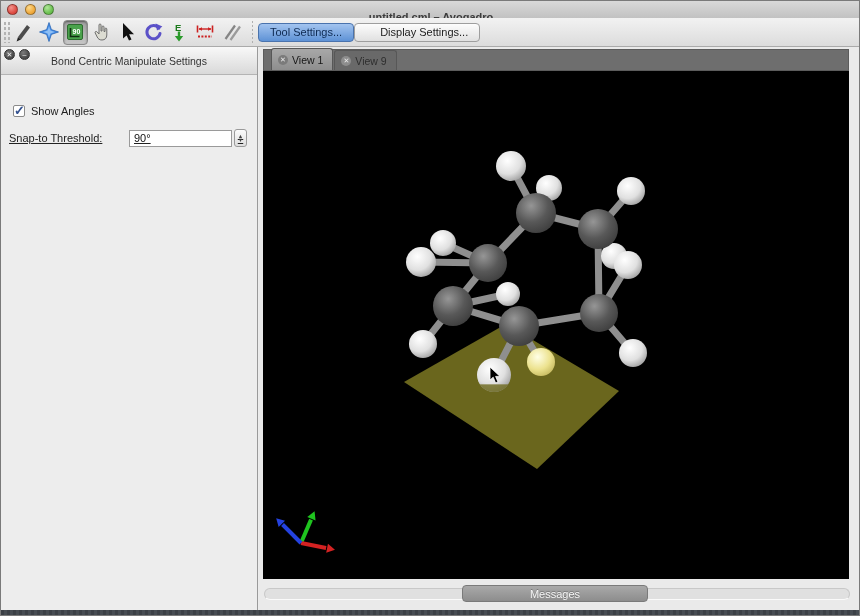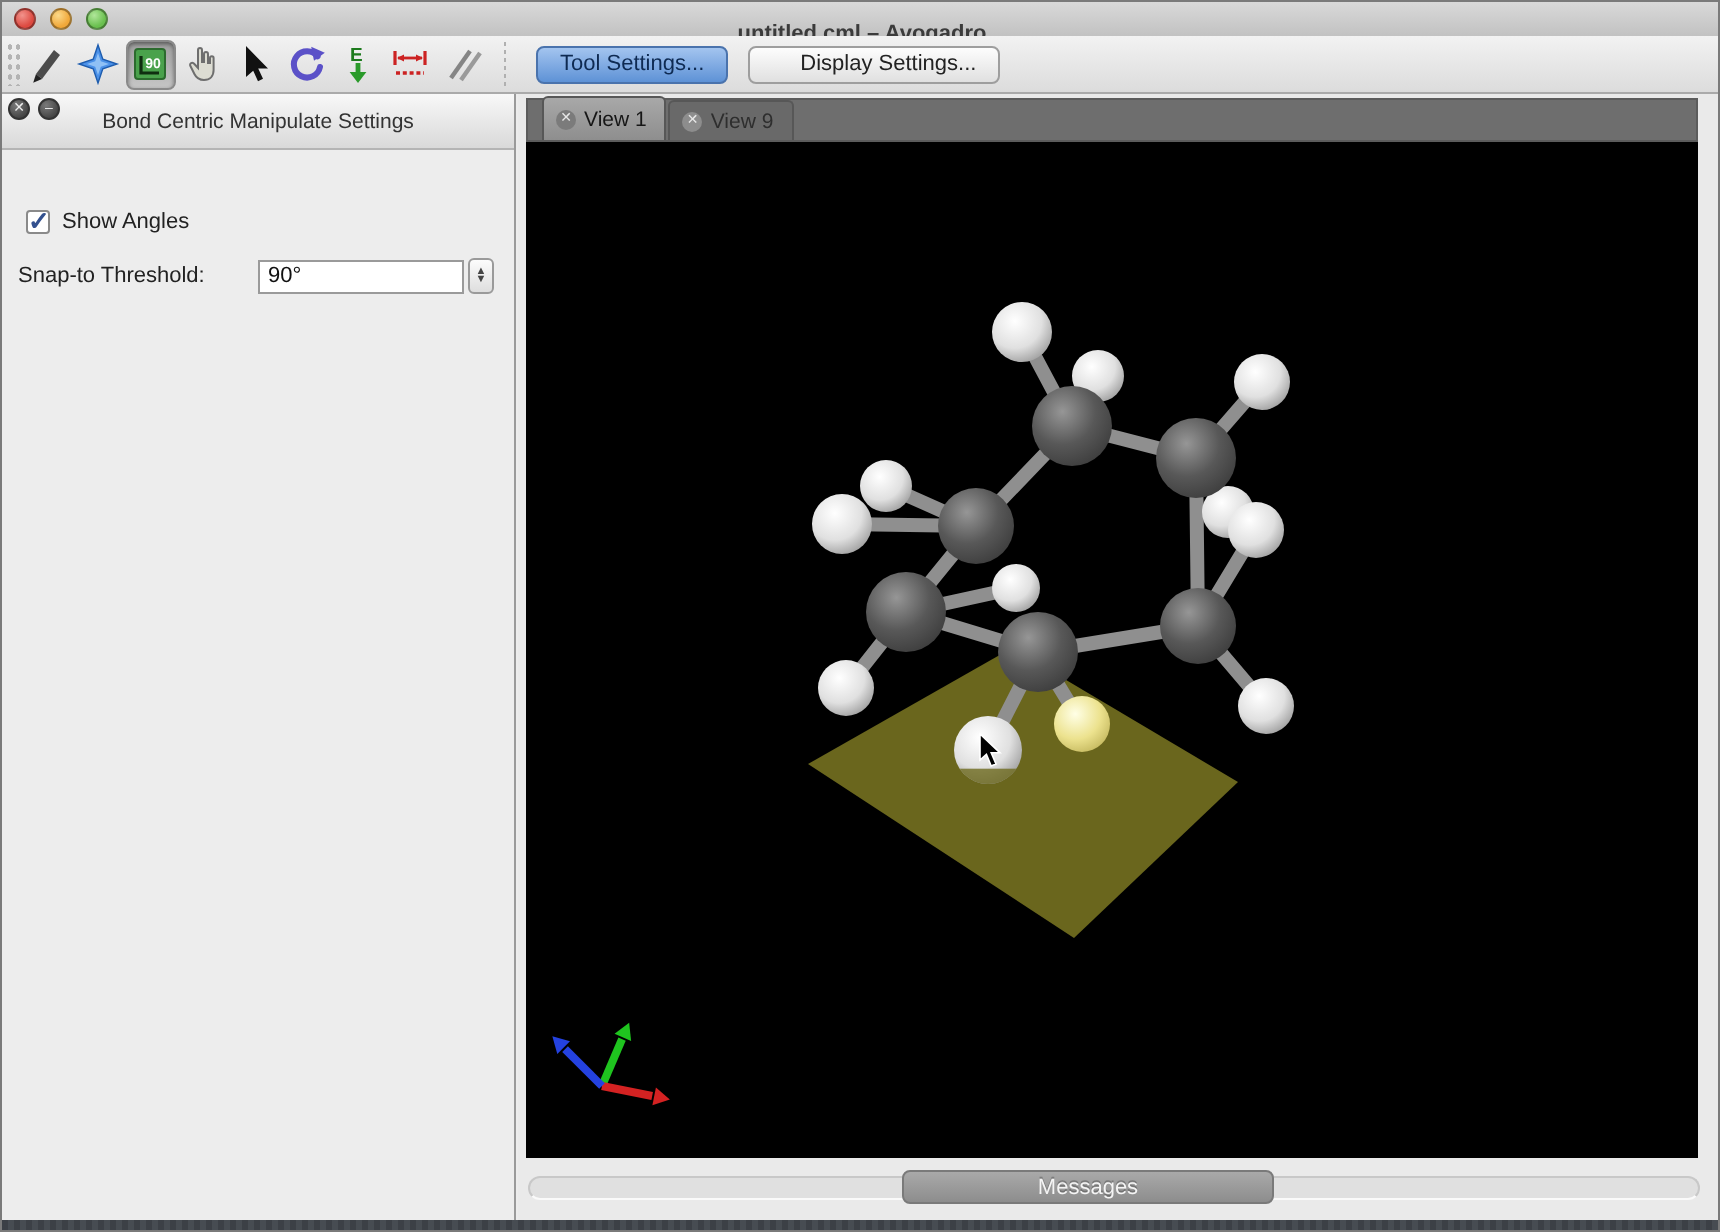--- a/index.html
+++ b/index.html
@@ -26,21 +26,21 @@
   .grip { width:7px; height:22px; margin-left:2px;
     background-image:radial-gradient(#b3b3b3 1px, transparent 1.2px);
     background-size:4px 5px; }
   .toolbtn { width:25px; height:25px; display:flex; align-items:center; justify-content:center;
     border-radius:4px; margin:0 0.5px; }
   .toolbtn.selected { background:linear-gradient(#9e9e9e,#c6c6c6);
     box-shadow:inset 0 1px 2px rgba(0,0,0,.45); border:1px solid #8a8a8a; }
   .tb-sep { width:1px; height:22px; margin:0 5px 0 8px;
     background-image:linear-gradient(#b0b0b0 2px, transparent 2px); background-size:1px 4px; }
   .push-btn { height:19px; padding:0 11px; border-radius:4px; font-size:11px;
-    display:flex; align-items:center; margin-left:10px; }
+    display:flex; align-items:center; }
   .push-btn.blue { background:linear-gradient(#a3c4ef,#5e92d6); border:1px solid #4a73ad;
     color:#0e2a52; }
   .push-btn.plain { background:linear-gradient(#fdfdfd,#e0e0e0); border:1px solid #9e9e9e;
     color:#222;padding-left:25px; }
 
   
   .left-panel { position:absolute; left:0; top:46px; width:257px; height:563px;
     background:#ededed; border-right:1px solid #9a9a9a; }
   .panel-header { height:28px; background:linear-gradient(#f8f8f8,#d9d9d9);
     border-bottom:1px solid #b4b4b4; display:flex; align-items:center; position:relative; }
@@ -48,21 +48,21 @@
   .hdr-btns { position:absolute; left:3px; top:2px; display:flex; gap:4px; }
   .hdr-circle { width:11px; height:11px; border-radius:50%; color:#eee;
     background:radial-gradient(circle at 35% 30%, #7a7a7a, #474747 70%);
     border:1px solid #333; font-size:7px; line-height:9px; text-align:center; }
   .cbx-row { display:flex; align-items:center; gap:6px; margin:0 0 5px 12px; }
   .cbx { width:12px; height:12px; background:#fff; border:1px solid #8a8a8a;
     border-radius:2px; position:relative; }
   .cbx.on::after { content:"✓"; position:absolute; left:0px; top:-3px;
     font-size:13px; font-weight:bold; color:#33518f; }
   .panel-body { padding-top:30px; }
-  .thr-row { display:flex; align-items:center; margin:12px 0 0 8px; }
+  .thr-row { display:flex; align-items:center; margin:12px 0 0 8px;text-decoration:underline; }
   .thr-label { width:120px; color:#222; }
   .thr-input { width:103px; height:17px; border:1px solid #9a9a9a; background:#fff;
     font-family:"Liberation Sans",sans-serif; font-size:11px; padding-left:4px; color:#111; }
   .stepper { width:13px; height:18px; margin-left:2px; border:1px solid #9a9a9a;
     border-radius:3px; background:linear-gradient(#fcfcfc,#dedede);
     display:flex; flex-direction:column; align-items:center; justify-content:center;
     font-size:5.5px; color:#444; line-height:4.5px; }
 
   
   .right-pane { position:absolute; left:258px; top:46px; width:627px; height:563px;
@@ -75,21 +75,21 @@
   .tab:first-child { margin-left:7px; }
   .tab.active { height:22px; background:linear-gradient(#a8a8a8,#8e8e8e); color:#161616; }
   .tab-close { width:10px; height:10px; border-radius:50%; background:#8d8d8d;
     color:#e8e8e8; font-size:7px; line-height:10px; text-align:center; }
   .tab.active .tab-close { background:#7b7b7b; }
   .viewport { position:absolute; left:4px; top:24px; width:586px; height:508px;
     background:#000; }
   .groove { position:absolute; left:5px; top:541px; width:586px; height:12px;
     background:#e0e0e0; border:1px solid #c8c8c8; border-bottom-color:#fafafa;
     border-radius:6px; }
-  .messages-btn { position:absolute; left:192px; top:538px; width:186px; height:17px;
+  .messages-btn { position:absolute; left:203px; top:538px; width:186px; height:17px;
     background:linear-gradient(#a9a9a9,#8d8d8d); border:1px solid #7a7a7a; border-radius:4px;
     color:#f4f4f4; font-size:11px; display:flex; align-items:center; justify-content:center;
     text-shadow:0 -1px 0 rgba(0,0,0,.25); }
 
   .bottom-strip { position:absolute; left:0; top:609px; width:860px; height:7px;
     background:repeating-linear-gradient(90deg,#3c4046 0 3px,#474c52 3px 6px); }
 </style>
 </head>
 <body>
 

